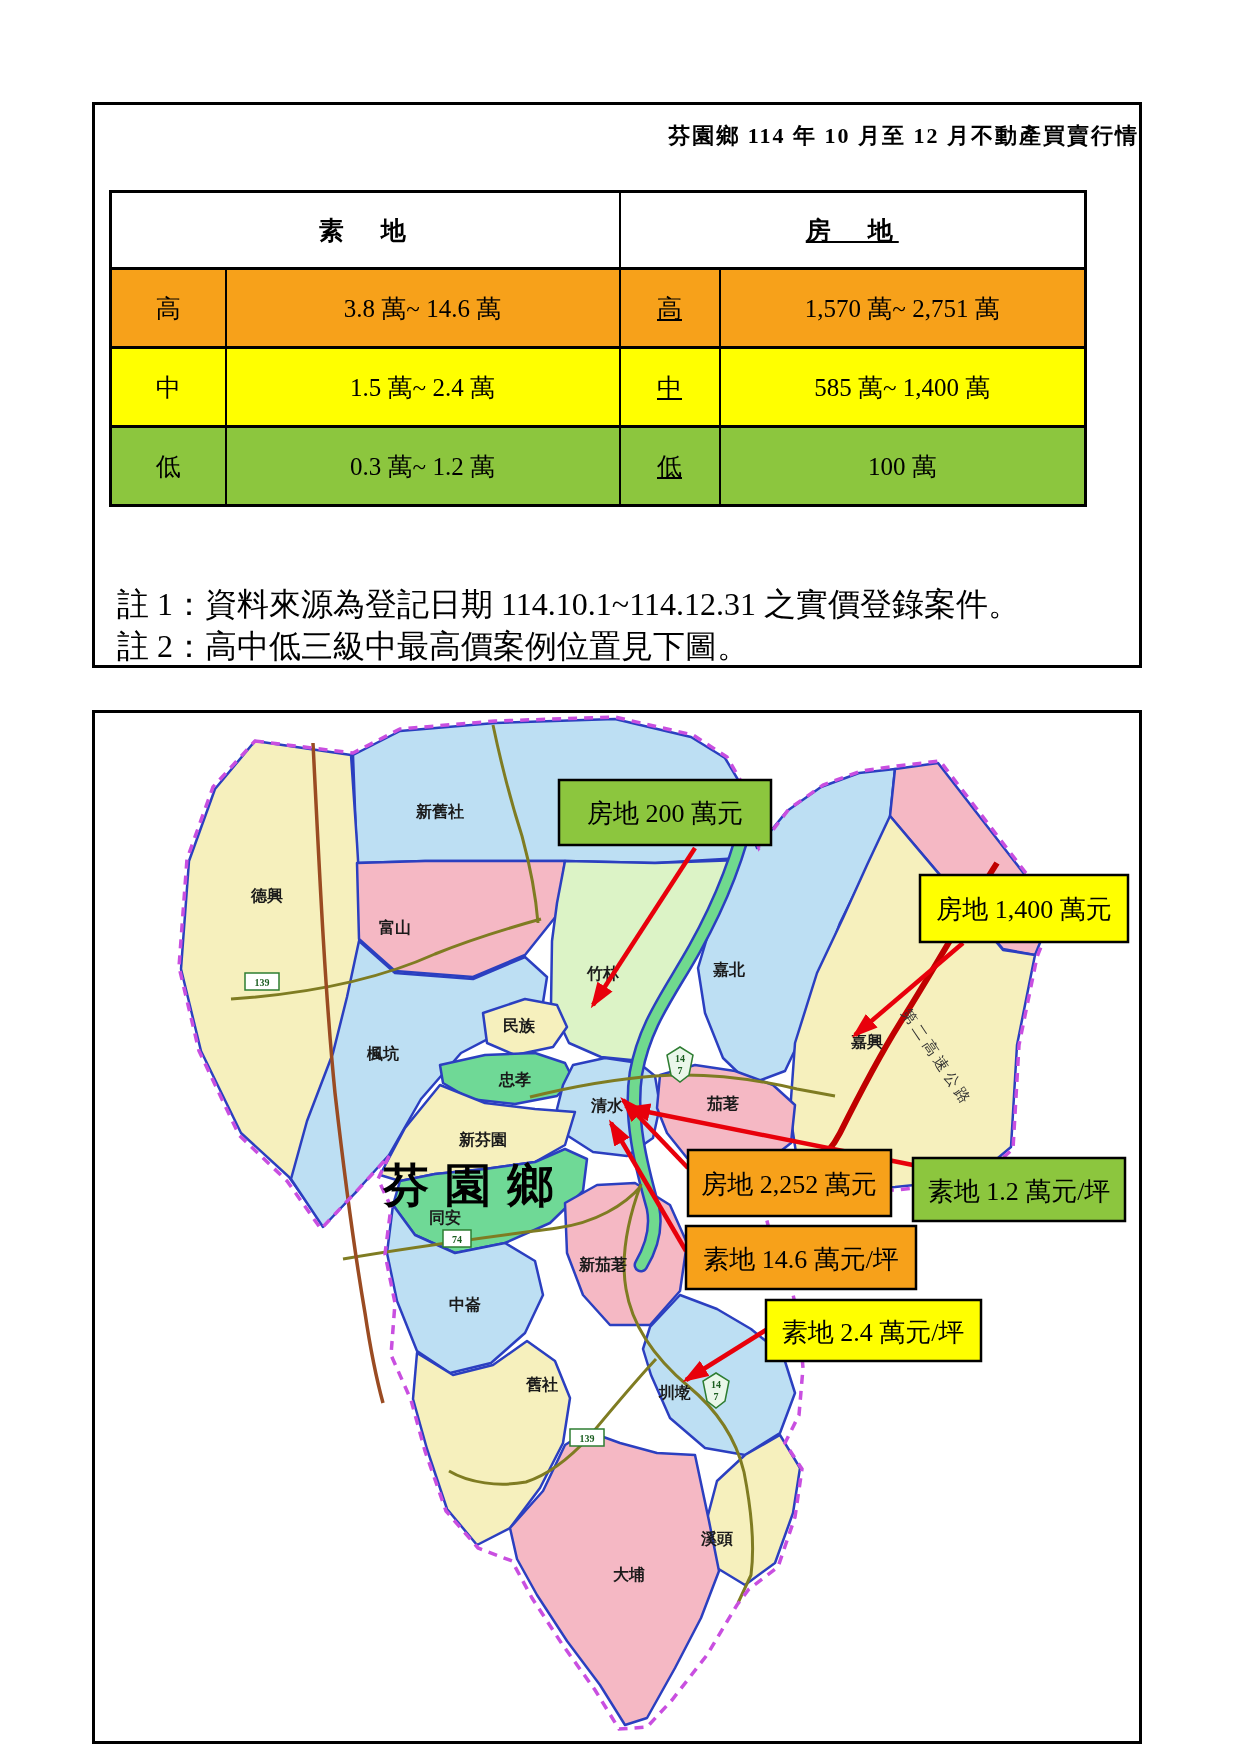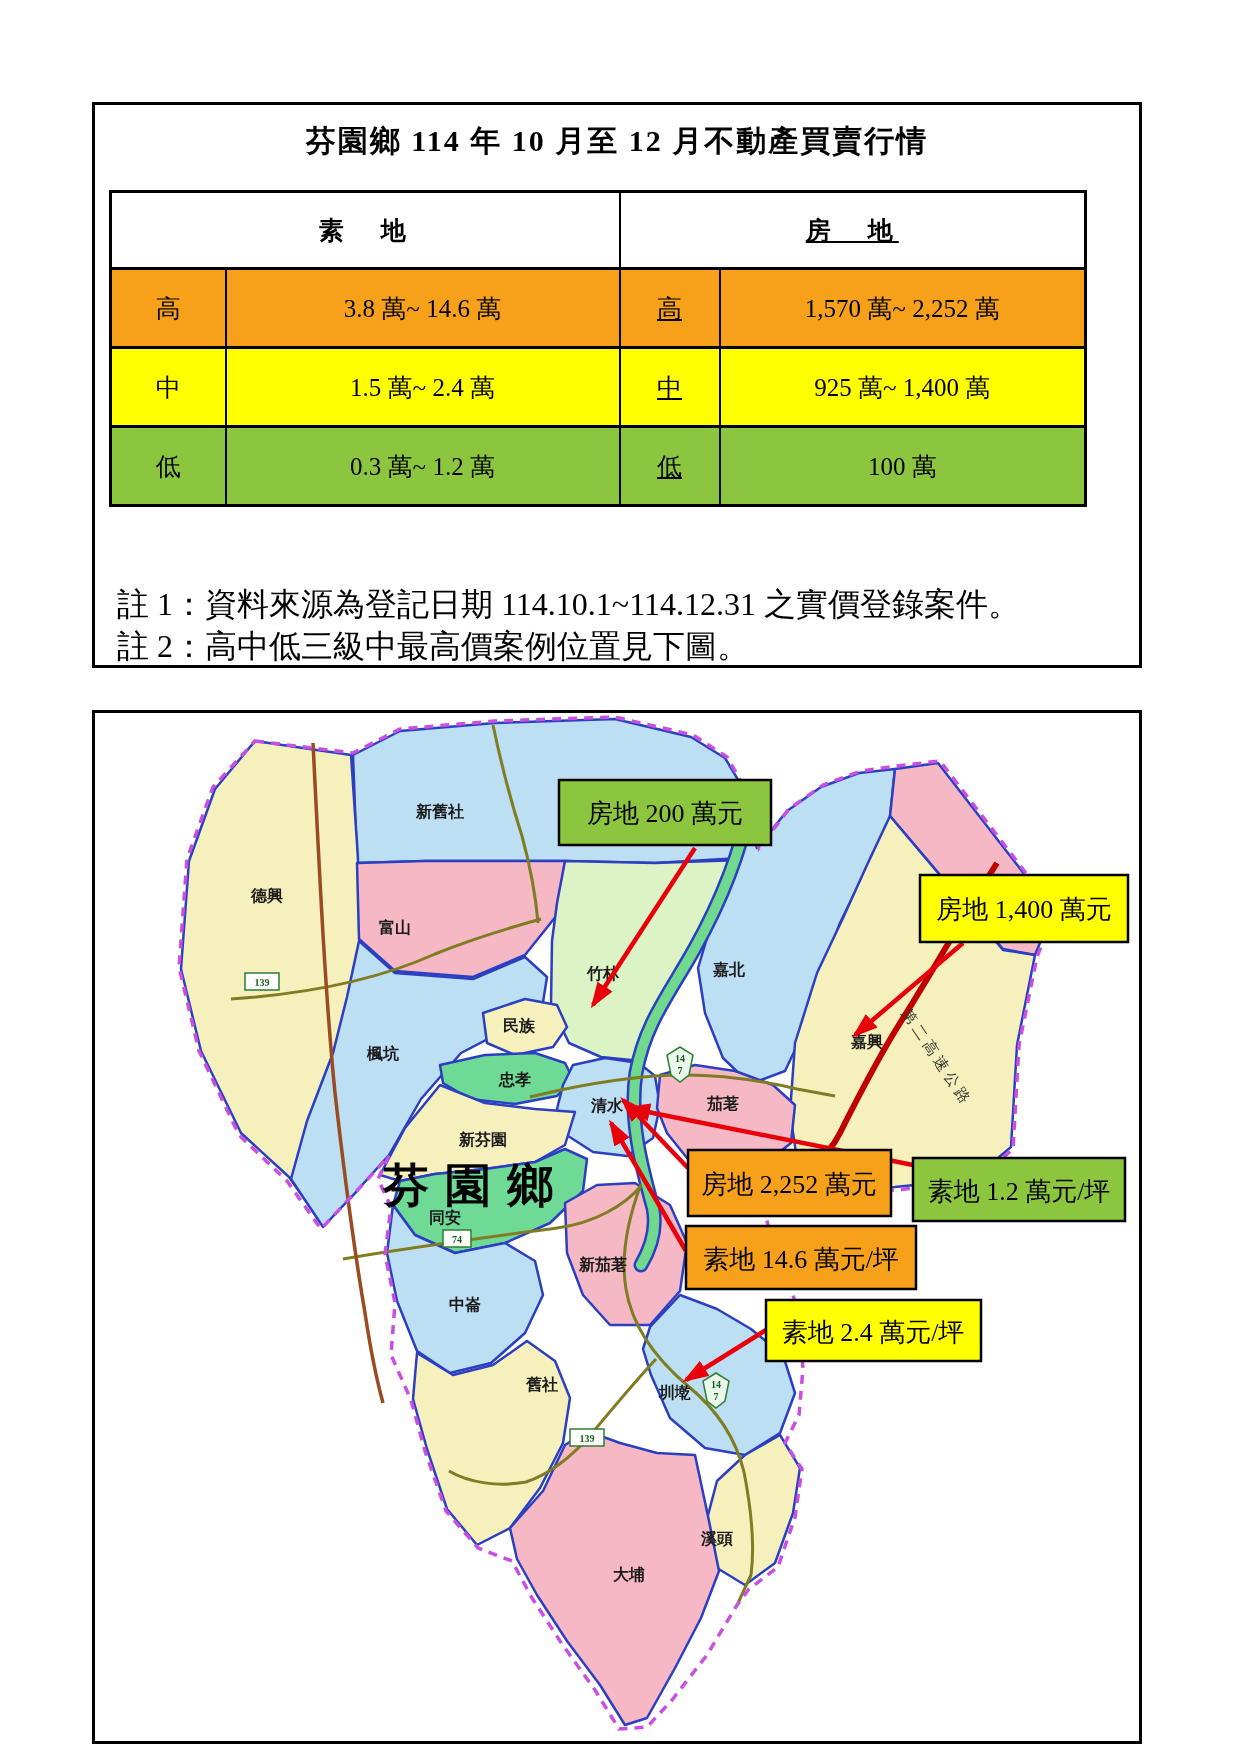--- a/index.html
+++ b/index.html
@@ -4,22 +4,22 @@
 <style>
   html,body{margin:0;padding:0;}
   body{
     width:1240px;height:1754px;position:relative;background:#ffffff;
     font-family:"Liberation Serif","DejaVu Serif",serif;color:#000;
   }
   .outer-box{position:absolute;border:3px solid #000;background:#fff;}
   #box-table{left:92px;top:102px;width:1044px;height:560px;}
   #box-map{left:92px;top:710px;width:1044px;height:1028px;}
   .doc-title{
-    position:absolute;left:0;top:16px;width:100%;text-align:center;
-    font-size:30px;font-weight:bold;letter-spacing:2px;
+    position:absolute;left:0;top:16px;width:100%;text-align:right;
+    font-size:22px;font-weight:bold;letter-spacing:2px;
   }
   table.price{
     position:absolute;left:14px;top:85px;border-collapse:collapse;
     table-layout:fixed;width:975px;
   }
   table.price th,table.price td{
     border:2px solid #000;text-align:center;vertical-align:middle;
     font-size:25px;overflow:hidden;
   }
   table.price{border:3px solid #000;}
@@ -55,27 +55,27 @@
     </colgroup>
     <tbody>
         <tr class="sec-row">
       <th class="sec" colspan="2">素　地</th>
       <th class="sec div-l" colspan="2">房　地</th>
     </tr>
     <tr class="data row-high">
       <td>高</td>
       <td>3.8 萬~ 14.6 萬</td>
       <td class="div-l">高</td>
-      <td>1,570 萬~ 2,252 萬</td>
+      <td>1,570 萬~ 2,751 萬</td>
     </tr>
     <tr class="data row-mid">
       <td>中</td>
       <td>1.5 萬~ 2.4 萬</td>
       <td class="div-l">中</td>
-      <td>925 萬~ 1,400 萬</td>
+      <td>585 萬~ 1,400 萬</td>
     </tr>
     <tr class="data row-low">
       <td>低</td>
       <td>0.3 萬~ 1.2 萬</td>
       <td class="div-l">低</td>
       <td>100 萬</td>
     </tr>
   </tbody>
     </table>
 

